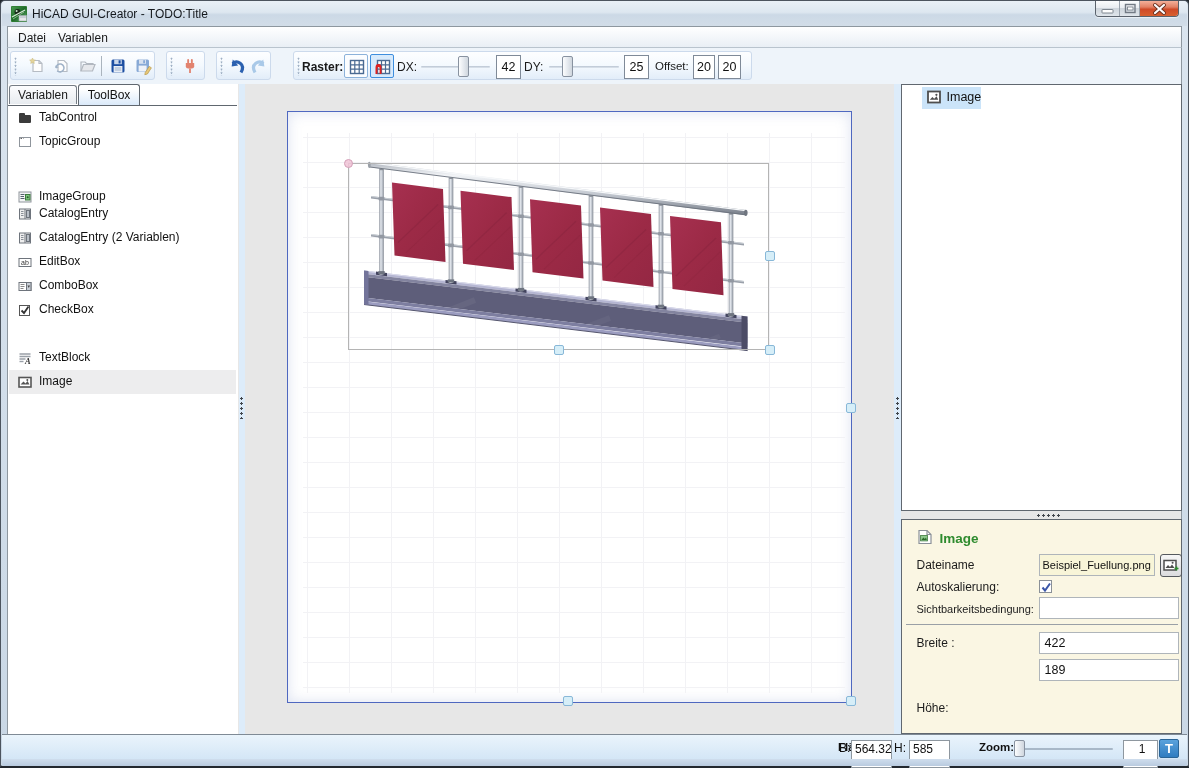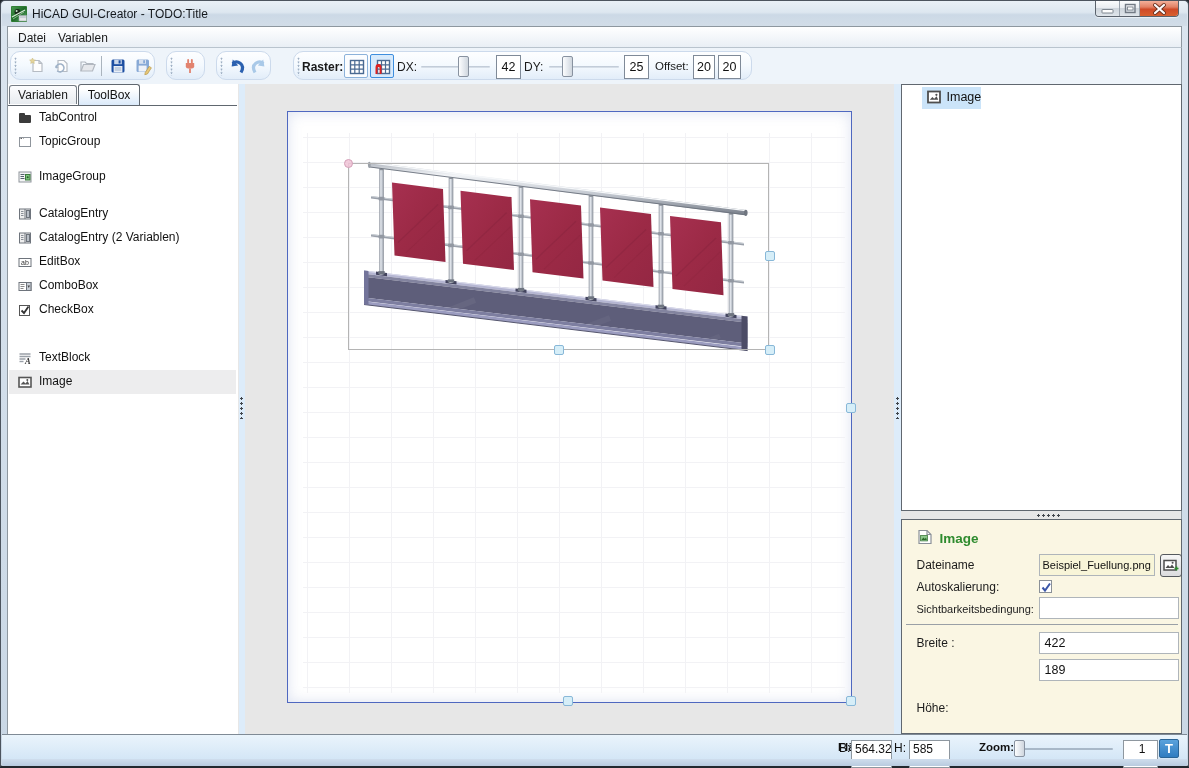--- a/index.html
+++ b/index.html
@@ -15,21 +15,21 @@
   box-shadow:0 1px 1px rgba(255,255,255,0.6); }
 .cbtn { height:15px; background:linear-gradient(#fbfcfd 0%,#e9edf1 45%,#ced5dc 50%,#dfe5ea 100%); position:relative; }
 .cbtn + .cbtn { border-left:1px solid #9aa3ad; }
 #cb-close { width:39px; background:linear-gradient(#f4b09a 0%,#e28165 40%,#cf4a28 55%,#d8602f 100%); }
 #cb-min { width:23px; } #cb-max { width:20px; }
 #menubar { position:absolute; left:7px; top:26px; width:1175px; height:22px;
   background:linear-gradient(#ffffff,#e9eff5); border:1px solid #8e979f; border-bottom:1px solid #b9c4ce; }
 #menubar span { position:absolute; top:4px; font-size:12px; color:#1a1a1a; }
 #toolbar { position:absolute; left:7px; top:48px; width:1175px; height:36px;
   background:#eef4fa; border-left:1px solid #8e979f; border-right:1px solid #8e979f; }
-.tgroup { position:absolute; top:3px; height:29px; border:1px solid #ccdaec; border-radius:10px;
+.tgroup { position:absolute; top:3px; height:29px; border:1px solid #ccdaec; border-radius:3px;
   background:linear-gradient(#fdfeff 0%,#f4f9fe 50%,#e2edf9 100%); }
 .grip { position:absolute; left:3px; top:5px; width:3px; height:19px;
   background-image:radial-gradient(circle at 1.5px 1.5px,#9fb0c4 0.9px,transparent 1.1px); background-size:3px 3.6px; }
 .tbico { position:absolute; top:4px; width:20px; height:20px; }
 .tbtn { position:absolute; top:2px; width:24px; height:24px; border:1px solid #8cb2da; border-radius:2px;
   background:#fbfdff; }
 .tbtn.sel { border:1px solid #3e8ede; background:#d7eafc; }
 .tbtn svg { position:absolute; left:4px; top:4px; }
 .tlabel { position:absolute; top:8px; font-size:12px; font-weight:bold; color:#1a1a1a; }
 .slider { position:absolute; top:14px; height:2px; background:linear-gradient(#b9c4d2,#dfe6ee); border-radius:1px; }
@@ -215,21 +215,21 @@
             </svg></span>
           <span class="ltx">TabControl</span>
         </div>
 <div class="litem" style="top:24.3px;">
           <span class="lic"><svg width="14" height="14" viewBox="0 0 14 14">
               <rect x="1.5" y="2.5" width="11" height="9" fill="#fff" stroke="#8f959c"></rect>
               <path d="M2.5 3.5 h3" stroke="#666" stroke-dasharray="1.5 1" fill="none"></path>
             </svg></span>
           <span class="ltx">TopicGroup</span>
         </div>
-<div class="litem" style="top:59px;">
+<div class="litem" style="top:79px;">
           <span class="lic"><svg width="14" height="14" viewBox="0 0 14 14">
               <rect x="1" y="2" width="12" height="10" fill="#f4f5f6" stroke="#8f959c"></rect>
               <path d="M2.5 4.5 h4 M2.5 6.5 h3.5 M2.5 8.5 h4" stroke="#55606c" stroke-width="1"></path>
               <rect x="7.5" y="4.5" width="4.5" height="5.5" fill="#7ec87e" stroke="#3e7a3e"></rect>
               <circle cx="9.7" cy="7.2" r="1" fill="#2c5a2c"></circle>
             </svg></span>
           <span class="ltx">ImageGroup</span>
         </div>
 <div class="litem" style="top:96.3px;">
           <span class="lic"><svg width="14" height="14" viewBox="0 0 14 14">

